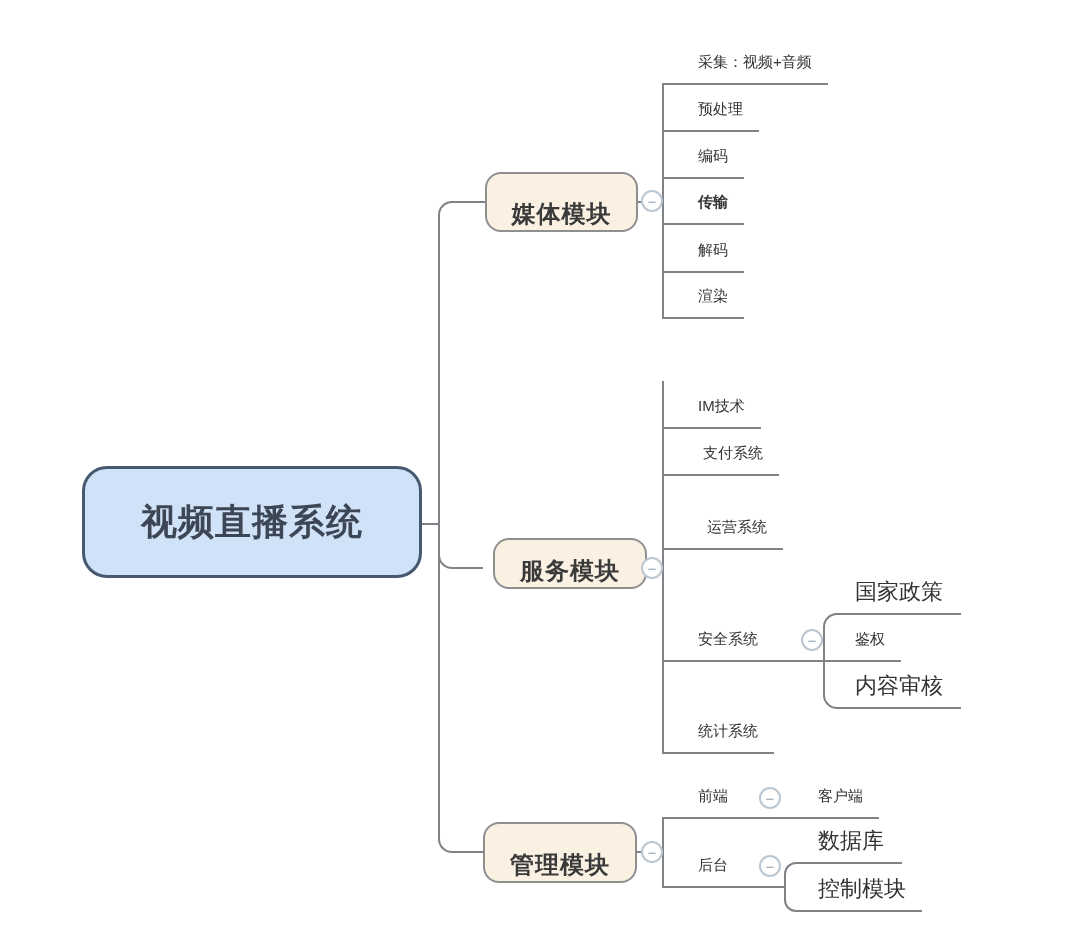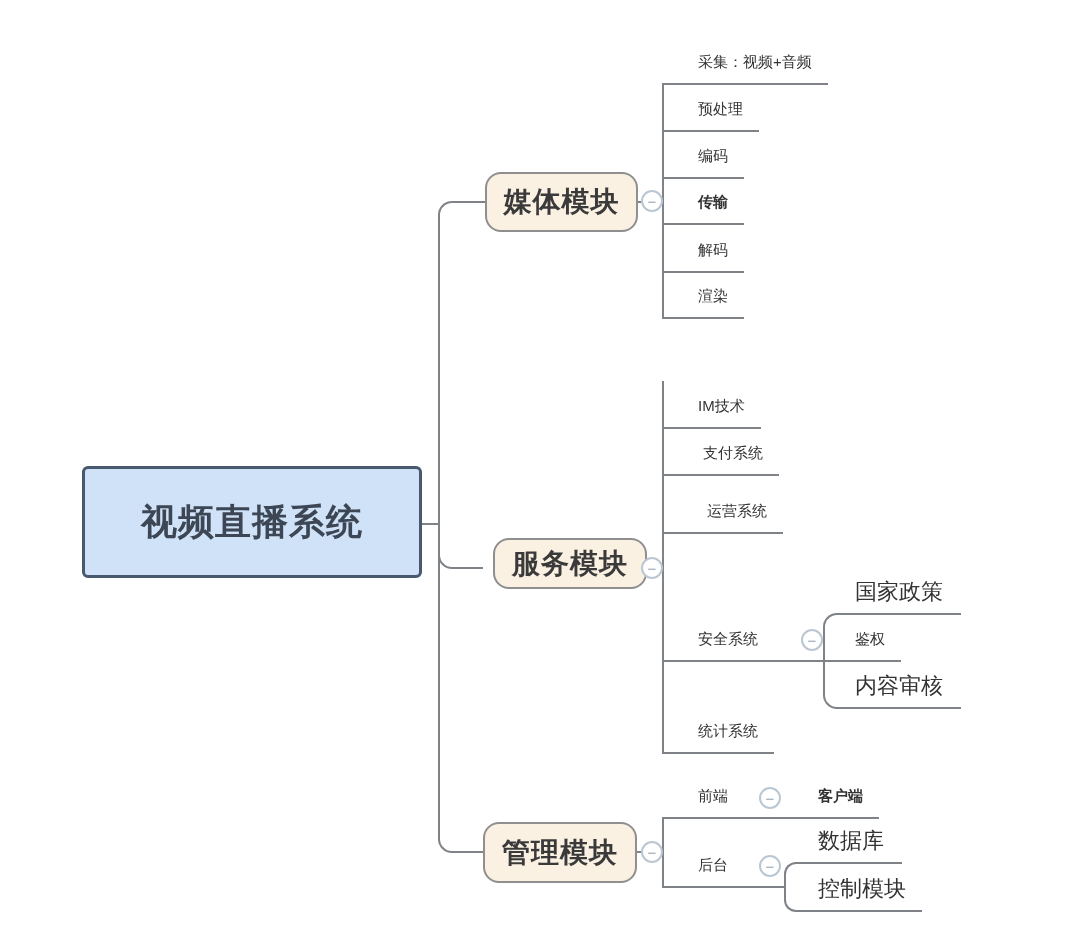--- a/index.html
+++ b/index.html
@@ -5,27 +5,27 @@
   html,body { margin:0; padding:0; background:#ffffff; }
   #canvas {
     position:relative; width:1080px; height:948px; overflow:hidden;
     background:#ffffff;
     font-family:"Liberation Sans","DejaVu Sans",sans-serif;
   }
   * { box-sizing:border-box; }
 
   .root-box {
     position:absolute; background:#cfe2f7; border:3px solid #47586f;
-    border-radius:6px; display:flex; align-items:center; justify-content:center;
+    border-radius:25px; display:flex; align-items:center; justify-content:center;
     font-size:36px; font-weight:700; color:#3d4654; letter-spacing:1px;
   }
   .branch-box {
     position:absolute; background:#faf1e3; border:2.5px solid #8f8f8f;
-    border-radius:16px; display:flex; align-items:center; justify-content:center;
-    font-size:28px; font-weight:600; color:#3a3a3a; letter-spacing:1px;
+    border-radius:16px; display:flex; align-items:flex-end; justify-content:center;
+    font-size:24px; font-weight:600; color:#3a3a3a; letter-spacing:1px;
   }
   .leaf {
     position:absolute; font-size:15px; line-height:30px; font-weight:500;
     color:#333333; padding:0 16px 6px 35px; border-bottom:2px solid #7f8287;
     white-space:nowrap;
   }
   .sublabel {
     position:absolute; font-size:22px; line-height:30px; font-weight:500;
     color:#333333; white-space:nowrap;
   }
@@ -78,39 +78,39 @@
 
   <div class="leaf" style="left:663px; top:47px;">采集：视频+音频</div>
   <div class="leaf" style="left:663px; top:94px;">预处理</div>
   <div class="leaf" style="left:663px; top:141px;">编码</div>
   <div class="leaf" style="left:663px; top:187px;font-weight:bold;">传输</div>
   <div class="leaf" style="left:663px; top:235px;">解码</div>
   <div class="leaf" style="left:663px; top:281px;">渲染</div>
 
   <div class="leaf" style="left:663px; top:391px;">IM技术</div>
   <div class="leaf" style="left:663px; top:438px;padding-left:40px;">支付系统</div>
-  <div class="leaf" style="left:663px; top:496px;padding-left:44px;">运营系统</div>
+  <div class="leaf" style="left:663px; top:512px;padding-left:44px;">运营系统</div>
   <div class="leaf" style="left:663px; top:624px; width:160px;">安全系统</div>
   <div class="leaf" style="left:663px; top:716px;">统计系统</div>
 
   <div class="collapse-btn" style="left:801px; top:629px;">
     <span>−</span>
   </div>
   <div class="bracket" style="left:823px; top:613px; width:138px; height:96px;"></div>
   <div class="sublabel" style="left:855px; top:577px;">国家政策</div>
   <div class="leaf" style="left:823px; top:624px; padding-left:32px;">鉴权</div>
   <div class="sublabel" style="left:855px; top:671px;">内容审核</div>
 
   <div class="leaf" style="left:663px; top:781px; width:127px;">前端</div>
   <div class="leaf" style="left:663px; top:850px; width:121px;">后台</div>
 
   <div class="collapse-btn" style="left:759px; top:787px;">
     <span>−</span>
   </div>
-  <div class="leaf" style="left:790px; top:781px; padding-left:28px;font-weight:bold;">客户端</div>
+  <div class="leaf" style="left:790px; top:781px; padding-left:28px;">客户端</div>
 
   <div class="collapse-btn" style="left:759px; top:855px;">
     <span>−</span>
   </div>
   <div class="bracket" style="left:784px; top:862px; width:118px; height:50px; border-radius:12px 0 0 12px;"></div>
   <div class="hline" style="left:884px; top:910px; width:38px;"></div>
   <div class="sublabel" style="left:818px; top:826px;">数据库</div>
   <div class="sublabel" style="left:818px; top:874px;">控制模块</div>
 
   <div class="collapse-btn" style="left:641px; top:190px;">

